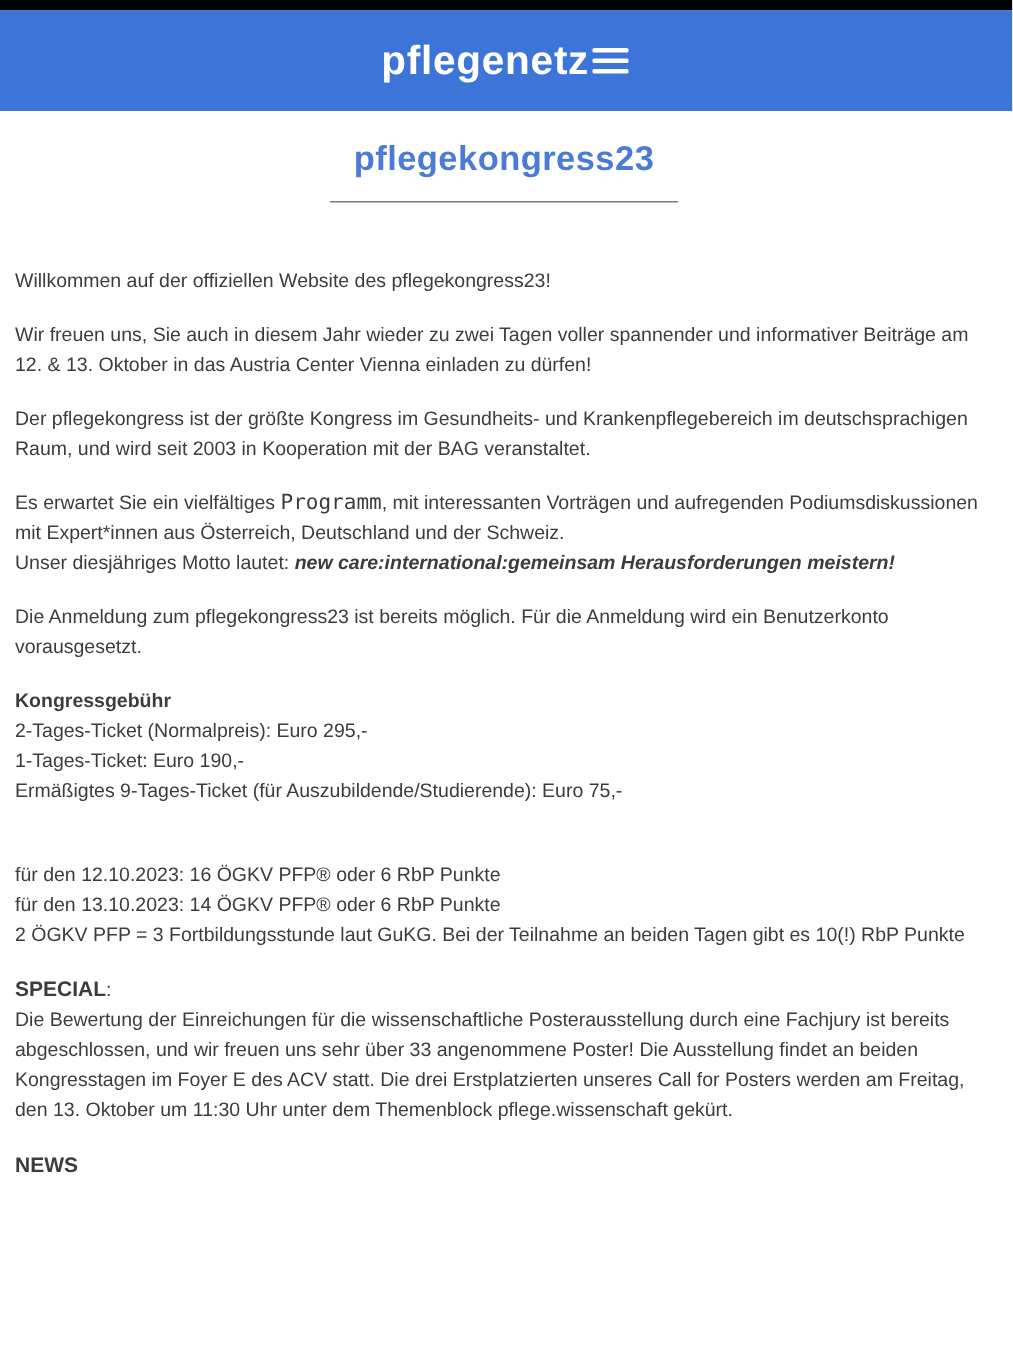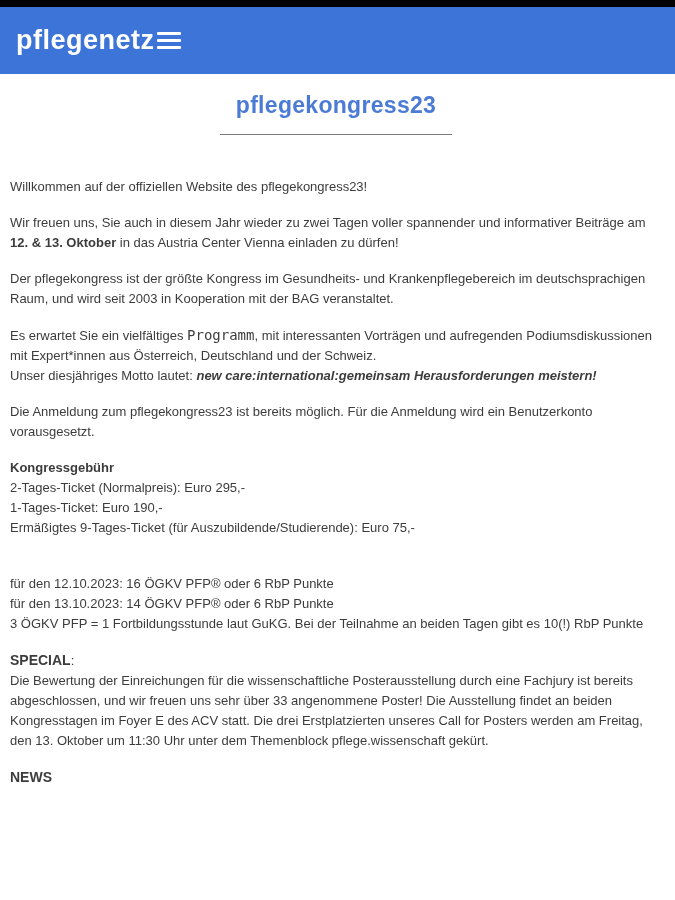--- a/index.html
+++ b/index.html
@@ -15,21 +15,21 @@
   .top-strip {
     height: 7px;
     width: 100%;
     background: #000000;
   }
   .header {
     height: 67px;
     background: var(--header-bg, #3d74d8);
     display: flex;
     align-items: center;
-    justify-content: flex-start;
+    justify-content: center;
     padding: 12px 16px;
     box-sizing: border-box;
   }
   .brand {
     color: #ffffff;
     font-size: 27px;
     font-weight: bold;
     letter-spacing: 0.5px;
     cursor: pointer;
   }
@@ -62,21 +62,21 @@
     width: 232px;
     border: none;
     border-top: 1px solid #7a7a7a;
     margin: 15px auto 42px auto;
   }
   .content p {
     margin: 0 0 16px 0;
     font-size: 13px;
     line-height: 20px;
   }
-  .bold { font-weight: bold; }
+  .bold { font-weight: normal; }
   .motto { font-weight: bold; font-style: italic; }
   .program-word {
     font-family: "DejaVu Sans Mono", monospace;
     font-size: 14px;
   }
   .section-heading {
     font-weight: bold;
     font-size: 13px;
   }
   .big-heading {
@@ -131,21 +131,21 @@
       <span class="section-heading">Kongressgebühr</span><br>
       <span>2-Tages-Ticket (Normalpreis): Euro 295,-</span><br>
       <span>1-Tages-Ticket: Euro 190,-</span><br>
       <span>Ermäßigtes 9-Tages-Ticket (für Auszubildende/Studierende): Euro 75,-</span>
     </p>
 
     <p>
       <br>
       <span>für den 12.10.2023: 16 ÖGKV PFP® oder 6 RbP Punkte</span><br>
       <span>für den 13.10.2023: 14 ÖGKV PFP® oder 6 RbP Punkte</span><br>
-      <span>3 ÖGKV PFP = 1 Fortbildungsstunde laut GuKG. Bei der Teilnahme an beiden Tagen gibt es 10(!) RbP Punkte</span>
+      <span>2 ÖGKV PFP = 3 Fortbildungsstunde laut GuKG. Bei der Teilnahme an beiden Tagen gibt es 10(!) RbP Punkte</span>
     </p>
 
 
     <p>
       <span class="big-heading">SPECIAL</span><span>:</span><br>
       <span>Die Bewertung der Einreichungen für die wissenschaftliche Posterausstellung durch eine Fachjury ist bereits abgeschlossen, und wir freuen uns sehr über 33 angenommene Poster! Die Ausstellung findet an beiden Kongresstagen im Foyer E des ACV statt. Die drei Erstplatzierten unseres Call for Posters werden am Freitag, den 13. Oktober um 11:30 Uhr unter dem Themenblock pflege.wissenschaft gekürt.</span>
     </p>
 
     <p class="news-block">
       <span class="big-heading">NEWS</span>

